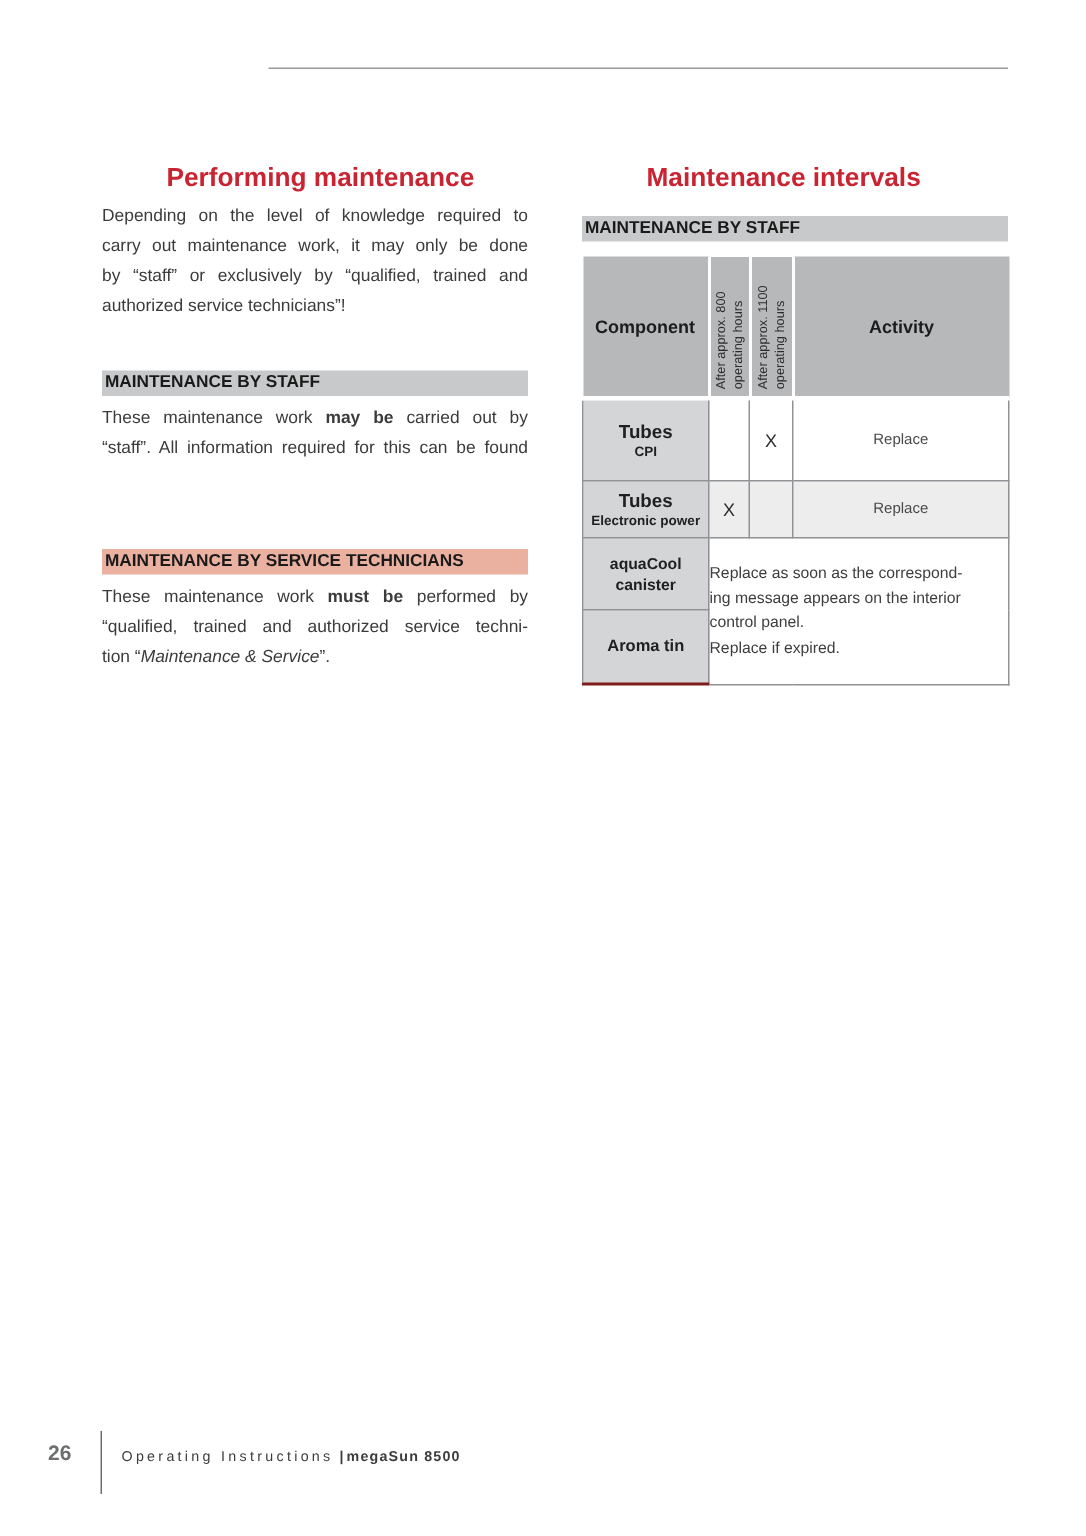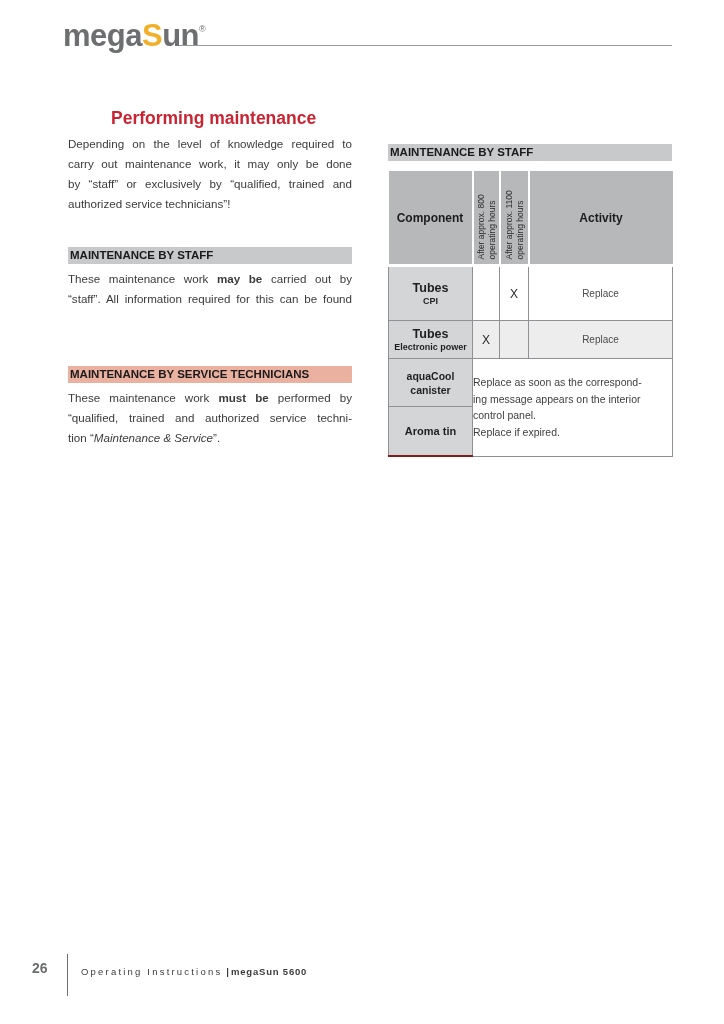--- a/index.html
+++ b/index.html
@@ -68,21 +68,20 @@
   .footer-text{position:absolute;left:81px;top:966px;font-size:9.5px;color:#3c3c3c;
                letter-spacing:2.2px;white-space:nowrap;}
   .footer-text .sep{font-weight:bold;letter-spacing:0;margin:0 2px 0 4px;}
   .footer-text .prod{font-weight:bold;letter-spacing:0.8px;}
 </style>
 </head>
 <body>
 
 <div id="page">
 
-  <div class="logo"><span>mega</span><span class="accent">S</span><span>un</span><span class="reg">®</span></div>
   <div class="header-line"></div>
 
   <div class="sec-title" id="title-left">Performing maintenance</div>
   <div class="para" id="para-intro">
       <div class="tline just"><span>Depending on the level of knowledge required to</span></div>
       <div class="tline just"><span>carry out maintenance work, it may only be done</span></div>
       <div class="tline just"><span>by “staff” or exclusively by “qualified, trained and</span></div>
       <div class="tline"><span>authorized service technicians”!</span></div>
     </div>
 
@@ -92,20 +91,21 @@
       <div class="tline just"><span>“staff”. All information required for this can be found</span></div>
     </div>
 
   <div class="bar" id="bar-service-left">MAINTENANCE BY SERVICE TECHNICIANS</div>
   <div class="para" id="para-service">
       <div class="tline just"><span>These maintenance work </span><span class="b">must be</span><span> performed by</span></div>
       <div class="tline just"><span>“qualified, trained and authorized service techni-</span></div>
       <div class="tline"><span>tion “</span><span class="i">Maintenance &amp; Service</span><span>”.</span></div>
     </div>
 
+  <div class="sec-title" id="title-right">Maintenance intervals</div>
   <div class="bar" id="bar-staff-right">MAINTENANCE BY STAFF</div>
 
   <table class="mtable">
     <colgroup>
         <col class="c-comp">
         <col class="c-h8">
         <col class="c-h11">
         <col class="c-act">
       </colgroup>
     <tbody>
@@ -158,15 +158,15 @@
     <tr class="r4">
       <td class="comp">
         <div class="cname">Aroma tin</div>
       </td>
     </tr>
   </tbody>
     </table>
 
   <div class="footer-num">26</div>
   <div class="footer-line"></div>
-  <div class="footer-text"><span>Operating Instructions</span><span class="sep">|</span><span class="prod">megaSun 5600</span></div>
+  <div class="footer-text"><span>Operating Instructions</span><span class="sep">|</span><span class="prod">megaSun 8500</span></div>
 
 </div>
 
 </body></html>

